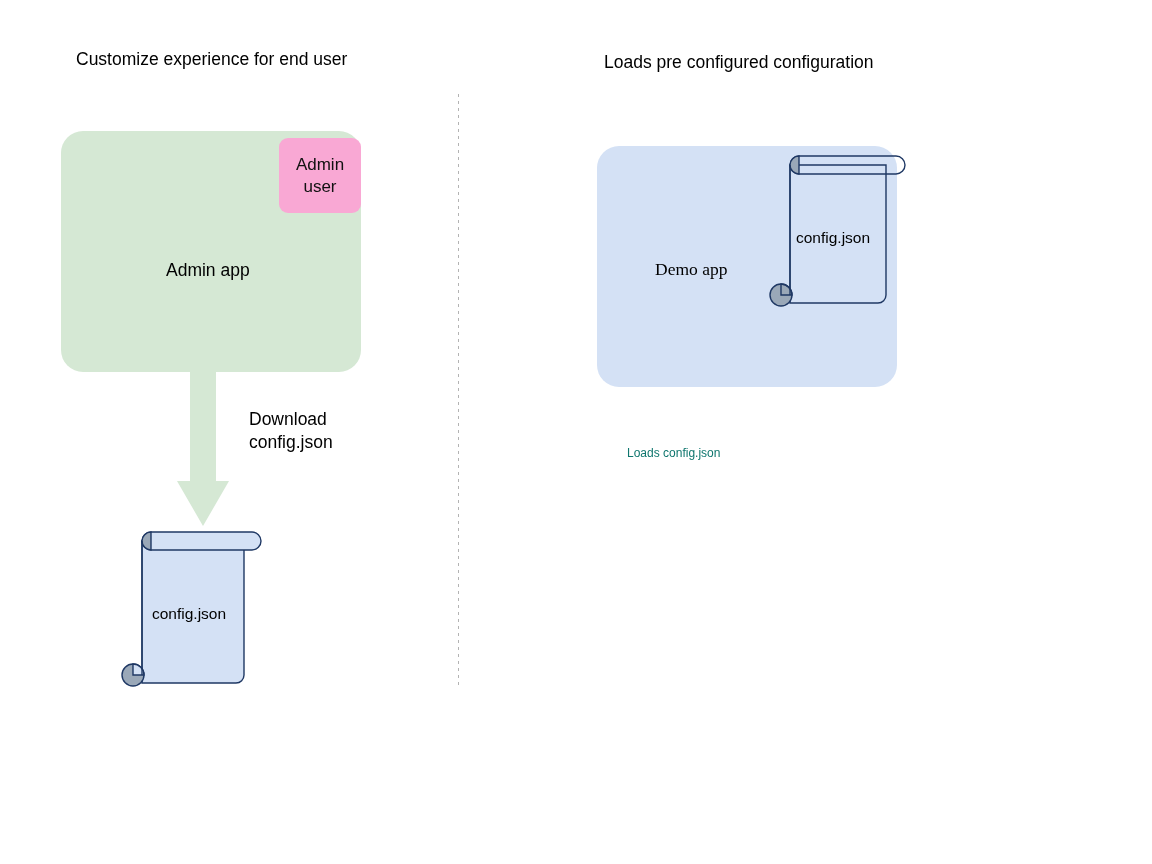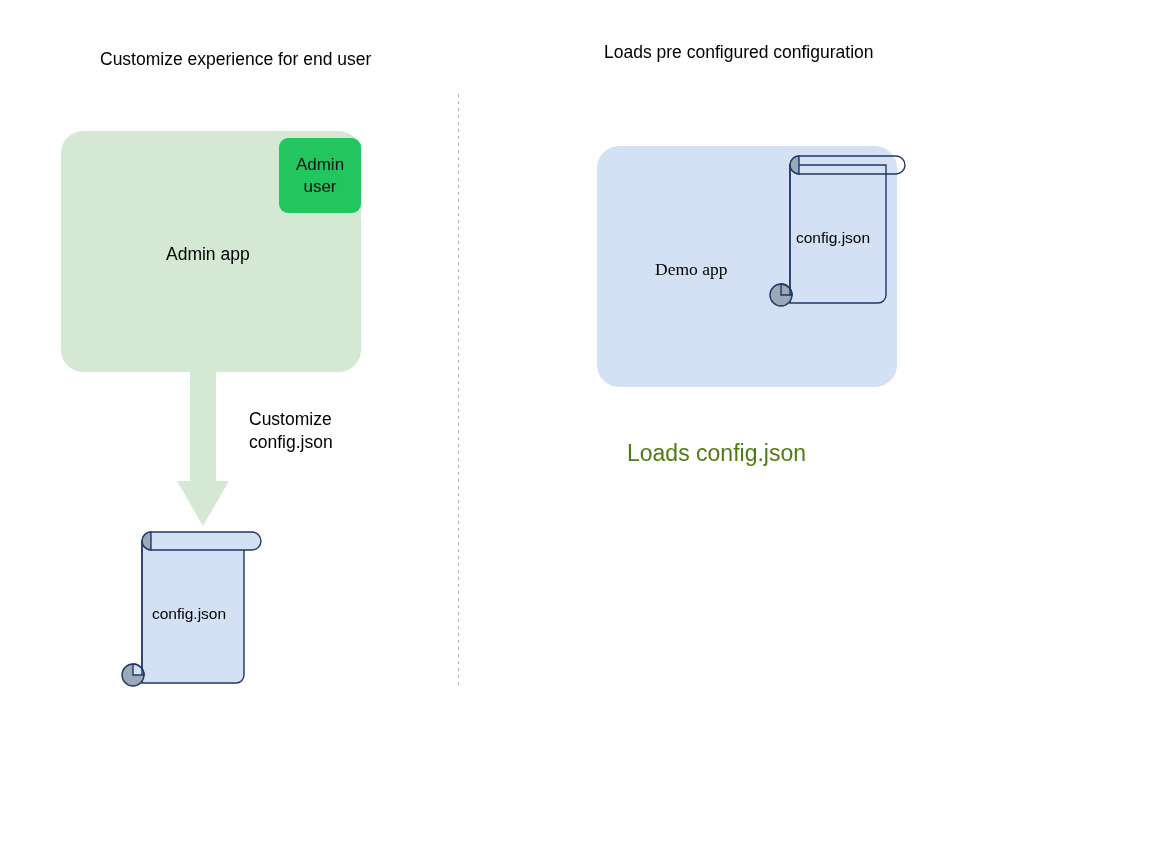--- a/index.html
+++ b/index.html
@@ -21,22 +21,22 @@
   }
 
   
   .col-heading {
     position: absolute;
     font-size: 17.5px;
     line-height: 20px;
     color: #000000;
     white-space: nowrap;
   }
-  #heading-left  { left: 76px;  top: 49px; margin-left: 24px; }
-  #heading-right { left: 604px; top: 42px; }
+  #heading-left  { left: 76px;  top: 49px; }
+  #heading-right { left: 604px; top: 52px; }
 
   
   .divider {
     position: absolute;
     left: 458px;
     top: 94px;
     width: 1px;
     height: 592px;
     background-image: linear-gradient(to bottom,
         #b3b3b3 0px, #b3b3b3 3px,
@@ -60,29 +60,29 @@
     width: 300px; height: 241px;
     background: #d4e1f5;
   }
   .app-label {
     position: absolute;
     font-size: 17.5px;
     line-height: 21px;
     white-space: nowrap;
     color: #000;
   }
-  #admin-app-label { left: 166px; top: 244px; }
+  #admin-app-label { left: 166px; top: 260px; }
   #demo-app-label  { left: 655px; top: 259px; font-family: Liberation Serif, serif; }
 
   
   #admin-panel-chip {
     position: absolute;
     left: 279px; top: 138px;
     width: 82px;  height: 75px;
-    background: #22c55e;
+    background: #f9a8d4;
     border-radius: 9px;
     display: flex;
     align-items: center;
     justify-content: center;
     text-align: center;
   }
   #admin-panel-chip .chip-text {
     font-size: 17px;
     line-height: 22px;
     color: #111111;
@@ -120,24 +120,24 @@
     white-space: nowrap;
     color: #000;
   }
   #scroll-left-label  { left: 152px; top: 604px; }
   #scroll-right-label { left: 796px; top: 228px; }
 
   
   #loads-caption {
     position: absolute;
     left: 627px; top: 443px;
-    font-size: 23px;
+    font-size: 12px;
     line-height: 21px;
     white-space: nowrap;
-    color: #4d7c0f;
+    color: #0f766e;
   }
 </style>
 </head>
 <body>
 
 <div class="canvas">
 
   <div class="col-heading" id="heading-left">Customize experience for end user</div>
 
   <div class="col-heading" id="heading-right">Loads pre configured configuration</div>
@@ -153,21 +153,21 @@
       <span>Admin</span><br>
       <span>user</span>
     </div>
   </div>
 
   <svg id="download-arrow" viewBox="0 0 52 155">
     <polygon points="13,0 39,0 39,110 52,110 26,155 0,110 13,110" fill="#d5e8d4"></polygon>
   </svg>
 
   <div class="arrow-label">
-    <span>Customize</span><br>
+    <span>Download</span><br>
     <span>config.json</span>
   </div>
 
   <svg class="scroll-doc" id="scroll-left" viewBox="0 0 148 162">
 
     <path d="M24,13 L126,13 L126,147 A8,8 0 0 1 118,155 L24,155 Z" fill="#d4e1f5" stroke="#1f3864" stroke-width="1.4"></path>
 
     <path d="M33,4 L134,4 A9,9 0 0 1 134,22 L33,22 A9,9 0 0 1 33,4 Z" fill="#d4e1f5" stroke="#1f3864" stroke-width="1.4"></path>
 
     <path d="M33,4 A9,9 0 1 0 33,22 L33,13 Z" fill="#9aa8b8" stroke="#1f3864" stroke-width="1.4"></path>

